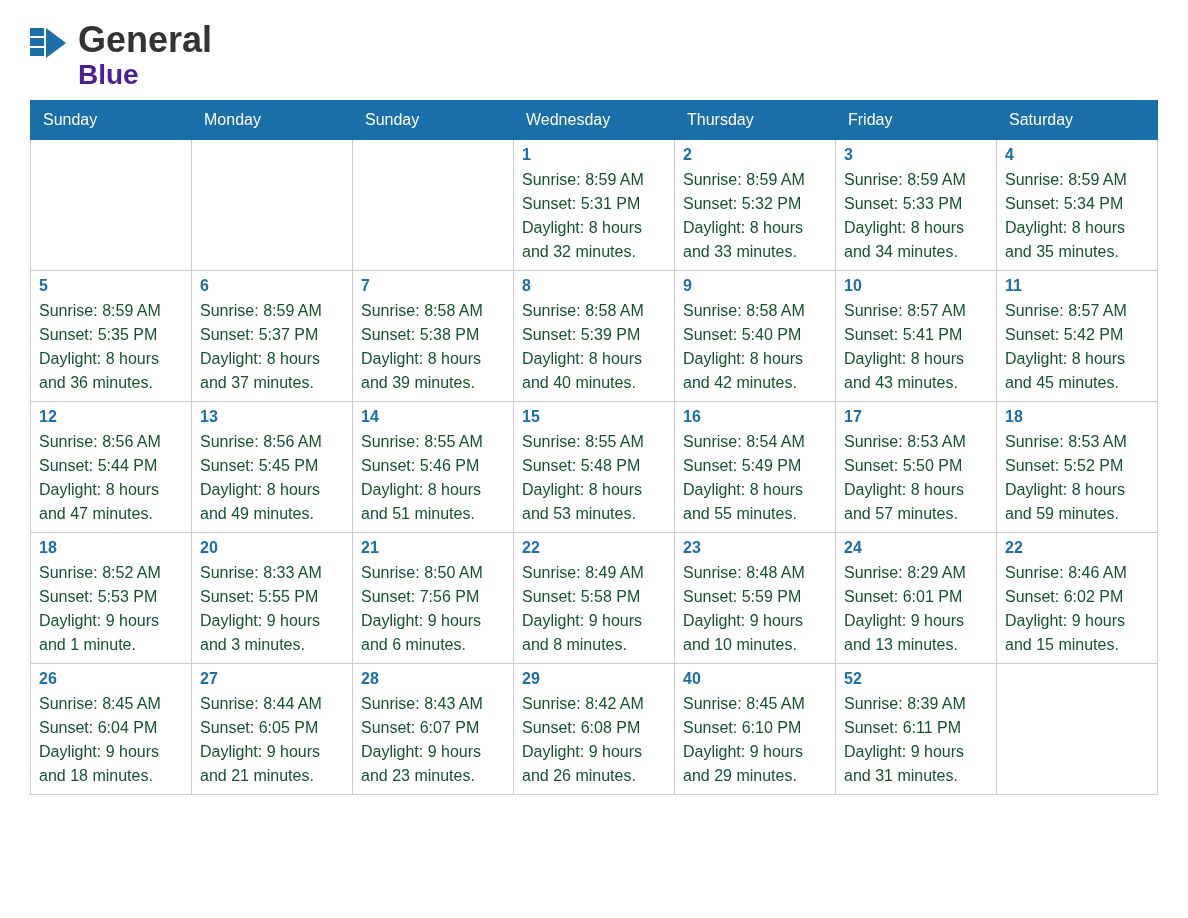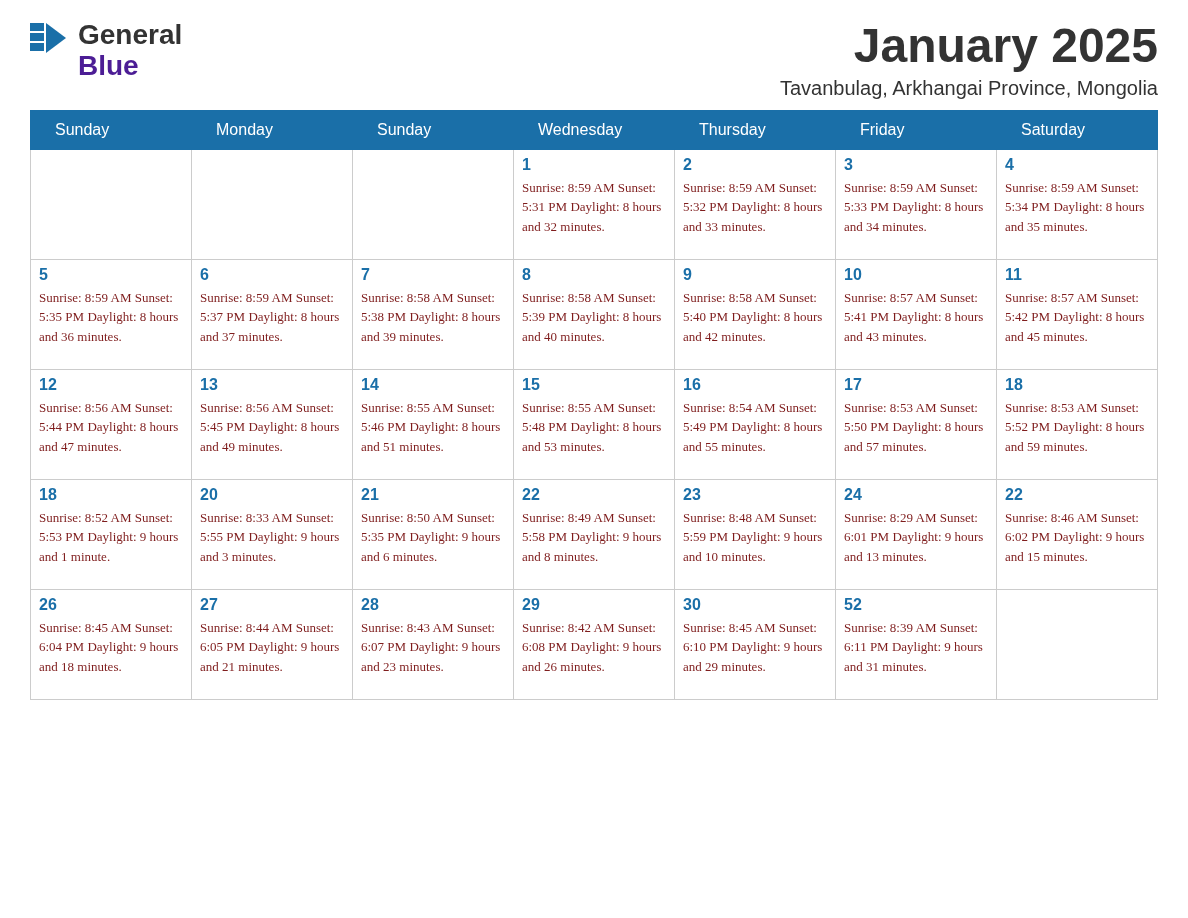--- a/index.html
+++ b/index.html
@@ -36,45 +36,44 @@
       margin-top: 4px;
     }
     .calendar {
       width: 100%;
       border-collapse: collapse;
       margin-top: 10px;
     }
     .calendar th {
       background-color: #1a6fa8;
       color: #fff;
-      padding: 10px 24px;
+      padding: 10px 12px;
       text-align: left;
       font-size: 16px;
       font-weight: normal;
       border: 1px solid #1a6fa8;
     }
     .calendar td {
       border: 1px solid #ccc;
       vertical-align: top;
       padding: 6px 8px;
       width: 14.28%;
       height: 110px;
     }
     .day-number {
       font-size: 16px;
       color: #1a6fa8;
       font-weight: bold;
       display: block;
       margin-bottom: 4px;
     }
     .day-info {
-      font-size: 13px;
-      color: #7f1d1d;
+      font-size: 16px;
+      color: #14532d;
       line-height: 1.5;
-      font-family: Liberation Serif, serif;
     }
     .empty-cell {
       background: #fff;
     }
     .logo-wrapper {
       display: flex;
       align-items: center;
     }
   </style>
 </head>
@@ -84,28 +83,24 @@
   <div class="logo">
     <div class="logo-wrapper">
       <svg width="48" height="55" viewBox="0 0 48 55">
 
         <rect x="0" y="0" width="14" height="8" fill="#1a6fa8"></rect>
         <rect x="0" y="10" width="14" height="8" fill="#1a6fa8"></rect>
         <rect x="0" y="20" width="14" height="8" fill="#1a6fa8"></rect>
         <polygon points="16,0 16,30 36,15" fill="#1a6fa8"></polygon>
       </svg>
       <div>
-        <div style="font-size:28px;font-weight:bold;color:#333;line-height:1.1;">General</div>
+        <div style="font-size:36px;font-weight:bold;color:#333;line-height:1.1;">General</div>
         <div style="font-size:28px;font-weight:bold;color:#4c1d95;line-height:1.1;">Blue</div>
       </div>
     </div>
-  </div>
-  <div class="title-section">
-    <div class="month-title">January 2025</div>
-    <div class="location-title">Tavanbulag, Arkhangai Province, Mongolia</div>
   </div>
 </div>
 
 <table class="calendar">
   <thead>
     <tr>
     <th>Sunday</th>
         <th>Monday</th>
         <th>Sunday</th>
         <th>Wednesday</th>
@@ -261,21 +256,21 @@
         <td>
           <span class="day-number">20</span>
           <div class="day-info">Sunrise: 8:33 AM
 Sunset: 5:55 PM
 Daylight: 9 hours
 and 3 minutes.</div>
         </td>
         <td>
           <span class="day-number">21</span>
           <div class="day-info">Sunrise: 8:50 AM
-Sunset: 5:35 PM
+Sunset: 7:56 PM
 Daylight: 9 hours
 and 6 minutes.</div>
         </td>
         <td>
           <span class="day-number">22</span>
           <div class="day-info">Sunrise: 8:49 AM
 Sunset: 5:58 PM
 Daylight: 9 hours
 and 8 minutes.</div>
         </td>
@@ -324,21 +319,21 @@
 and 23 minutes.</div>
         </td>
         <td>
           <span class="day-number">29</span>
           <div class="day-info">Sunrise: 8:42 AM
 Sunset: 6:08 PM
 Daylight: 9 hours
 and 26 minutes.</div>
         </td>
         <td>
-          <span class="day-number">30</span>
+          <span class="day-number">40</span>
           <div class="day-info">Sunrise: 8:45 AM
 Sunset: 6:10 PM
 Daylight: 9 hours
 and 29 minutes.</div>
         </td>
         <td>
           <span class="day-number">52</span>
           <div class="day-info">Sunrise: 8:39 AM
 Sunset: 6:11 PM
 Daylight: 9 hours

